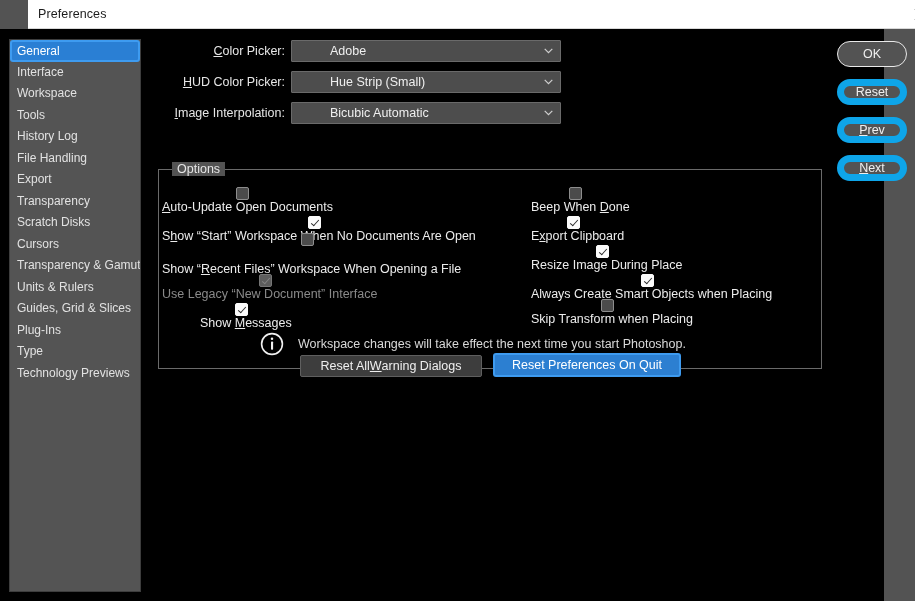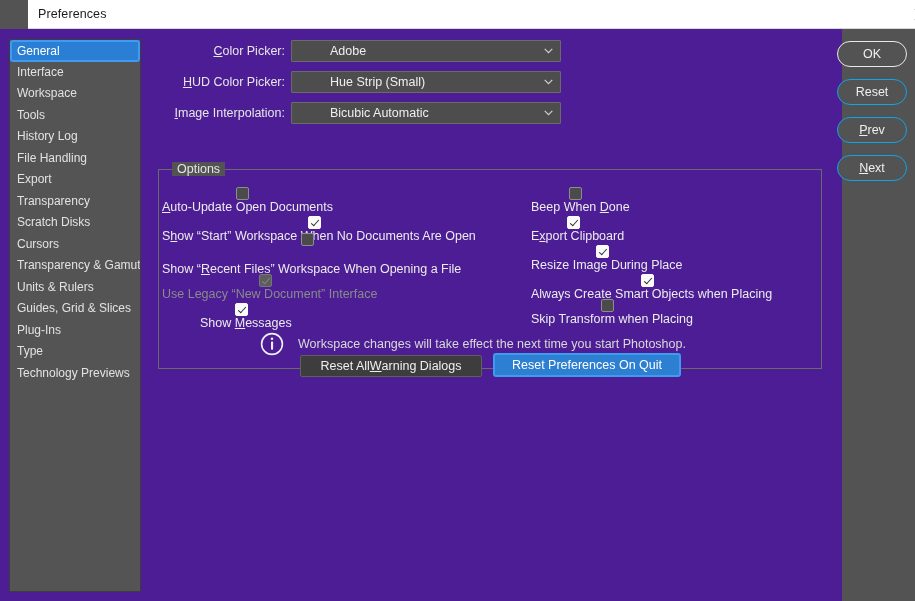--- a/index.html
+++ b/index.html
@@ -43,21 +43,22 @@
     justify-content: center;
     cursor: pointer;
   }
   .close-btn svg { display: block; }
 
   
   .dialog {
     position: absolute;
     left: 0; top: 29px;
     width: 842px; height: 572px;
-    background: #4c1d95;
+    background: #000000;
+    padding-left: 42px;
   }
 
   
   .sidebar {
     position: absolute;
     left: 9px; top: 10px;
     width: 132px; height: 553px;
     background: #545454;
     border: 1px solid #3d3d3d;
     box-sizing: border-box;
@@ -230,21 +231,21 @@
     border-radius: 3px;
     color: #ffffff;
   }
 
   
   .pill-btn {
     position: absolute;
     left: 837px;
     width: 70px; height: 26px;
     border-radius: 13px;
-    border: 1px solid #0ea5e9;
+    border: 7px solid #0ea5e9;
     box-sizing: border-box;
     background: #535353;
     display: flex;
     align-items: center;
     justify-content: center;
     font-size: 12.5px;
     color: #efefef;
     cursor: pointer;
   }
   .pill-btn.primary {

